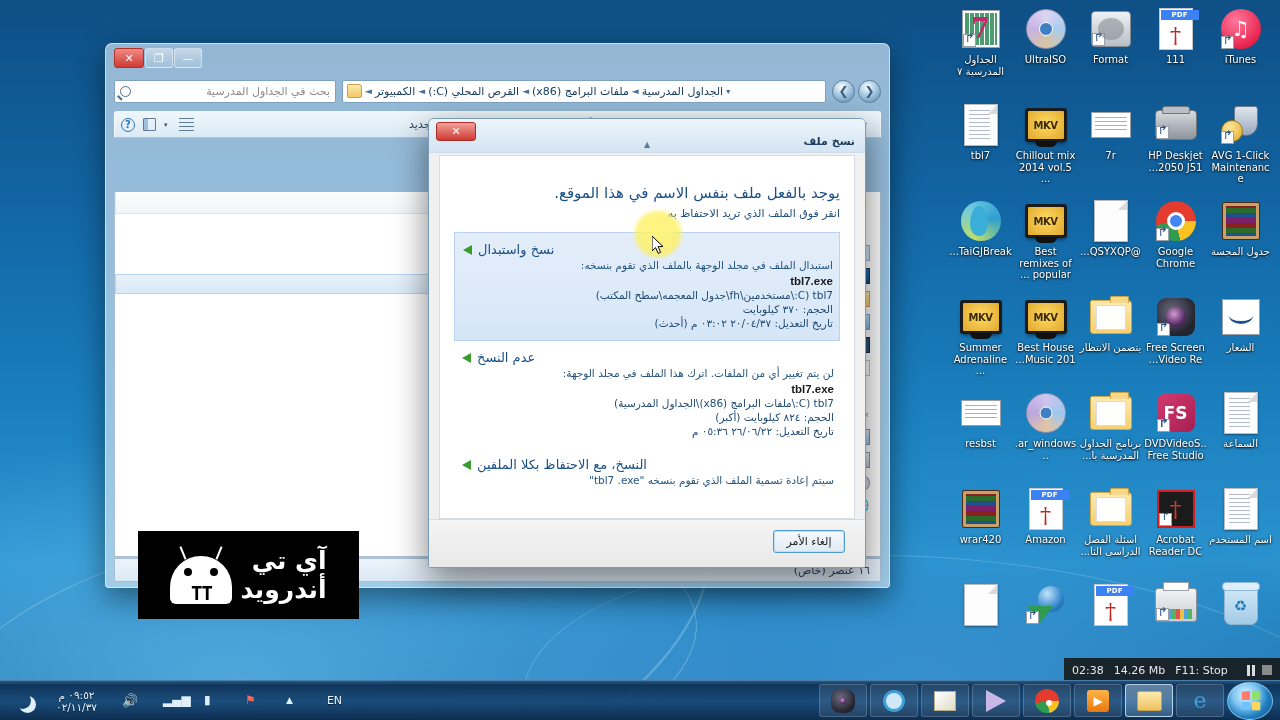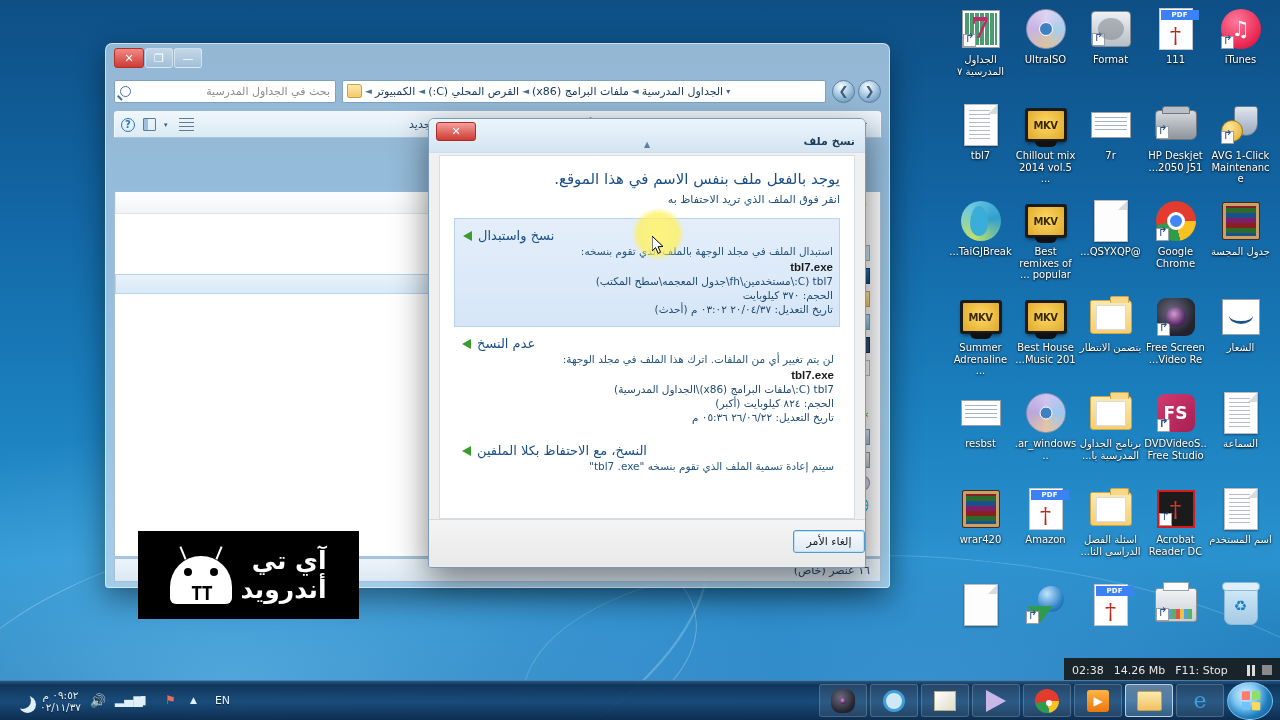--- a/index.html
+++ b/index.html
@@ -269,42 +269,42 @@
   }
   #dlg-title { position:absolute; right:10px; top:16px; font-size:11px; color:#1d3c5c; font-weight:bold; }
   #dlg-close {
     position:absolute; left:7px; top:3px; width:40px; height:19px; border-radius:3px;
     background:linear-gradient(180deg,#f3a09b,#cf3a33); border:1px solid #a82e27;
     color:#fff; font-size:11px; display:flex; align-items:center; justify-content:center;
   }
   #dlg-updown { position:absolute; left:50%; top:21px; transform:translateX(-50%); font-size:8px; color:#5d7f9e; }
   #dlg-content {
     position:absolute; left:10px; right:10px; top:36px; bottom:48px;
-    background:#fff; border:1px solid #d6dde4; overflow:hidden; padding:14px 14px 0;
+    background:#fff; border:1px solid #d6dde4; overflow:hidden; padding:28px 14px 0;
   }
   .dlg-h1 { font-size:15px; color:#1a4f86; text-align:right; margin-bottom:5px; }
   .dlg-h2 { font-size:11px; color:#21527f; text-align:right; margin-bottom:12px; }
   .opt {
     padding:9px 6px 10px 8px; position:relative; text-align:right;
   }
   .opt.hl { background:linear-gradient(180deg,#e4eefa,#d6e6f7); border:1px solid #b9d3ee; }
   .opt-title { font-size:13px; color:#1a4f86; margin-bottom:2px; display:flex; align-items:center;
                justify-content:flex-end; gap:6px; }
   .arrow-g { width:0;height:0;border-top:5px solid transparent;border-bottom:5px solid transparent;
              border-right:9px solid #3a9b2e; flex:none; }
   .opt-sub { font-size:10.5px; color:#24557f; margin-bottom:4px; }
   .opt-file { font-size:11.5px; color:#1a1a1a; font-weight:bold; margin:2px 0 1px;
               font-family:"Liberation Sans",sans-serif; }
   .opt-line { font-size:10.5px; color:#1f4a73; line-height:14px; }
   #dlg-footer {
     position:absolute; left:0; right:0; bottom:0; height:48px;
     background:linear-gradient(180deg,#f4f4f4,#e9e9e9); border-top:1px solid #d9d9d9;
   }
   #cancel-btn {
-    position:absolute; right:0; top:10px; width:72px; height:23px;
+    position:absolute; right:20px; top:10px; width:72px; height:23px;
     background:linear-gradient(180deg,#f6fafd,#dfeaf4); border:1px solid #4e9bd2;
     box-shadow:0 0 0 1px #bfe0f5 inset; border-radius:3px;
     font-size:11px; color:#1c1c1c; display:flex; align-items:center; justify-content:center;
   }
   
   #click-halo {
     position:absolute; left:632px; top:208px; width:52px; height:52px; border-radius:50%;
     background:radial-gradient(circle, rgba(255,245,120,.95) 0%, rgba(255,240,90,.75) 55%, rgba(255,240,90,0) 72%);
     pointer-events:none;
   }
@@ -341,21 +341,21 @@
   .stopbtn { width:10px;height:10px;background:#8a8a8a; }
 
   
   #taskbar {
     position:absolute; left:0; bottom:0; width:1280px; height:40px;
     background:linear-gradient(180deg, rgba(35,84,130,.92) 0%, rgba(14,48,84,.95) 10%,
                rgba(22,70,116,.93) 52%, rgba(12,42,76,.96) 100%);
     border-top:1px solid rgba(130,190,235,.55);
     direction:ltr; display:flex; align-items:center;
   }
-  #tray { display:flex; align-items:center; gap:9px; padding-left:14px; height:100%; }
+  #tray { display:flex; align-items:center; gap:25px; padding-left:14px; height:100%; }
   #clock { color:#eaf4fb; font-size:10.5px; line-height:12px; text-align:center;
            text-shadow:0 1px 1px rgba(0,0,0,.6); }
   .trayicon { width:16px; height:15px; position:relative; }
   .moon { width:17px;height:17px;border-radius:50%;
           box-shadow:5px 4px 0 0 #dff0fb; background:transparent; position:relative; }
   .lang { color:#eaf4fb; font-size:11px; text-shadow:0 1px 1px rgba(0,0,0,.6); }
   #tasks { margin-left:auto; display:flex; align-items:center; gap:3px; padding-right:5px; height:100%; }
   .tbtn {
     width:48px; height:33px; border-radius:3px; display:flex; align-items:center; justify-content:center;
     border:1px solid rgba(255,255,255,.18); background:rgba(255,255,255,.09);

